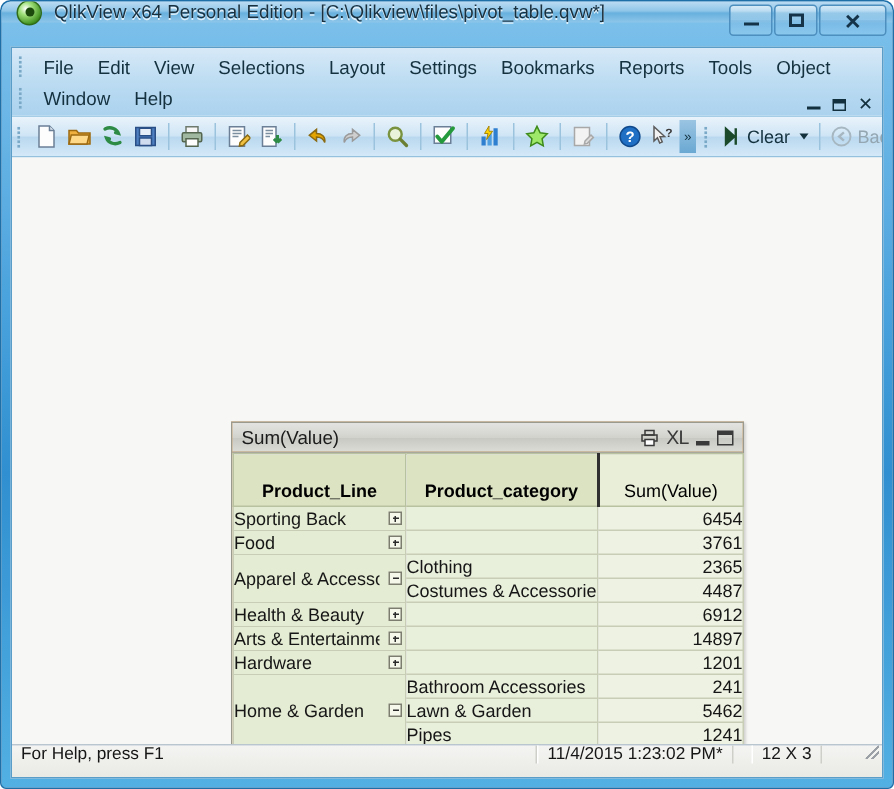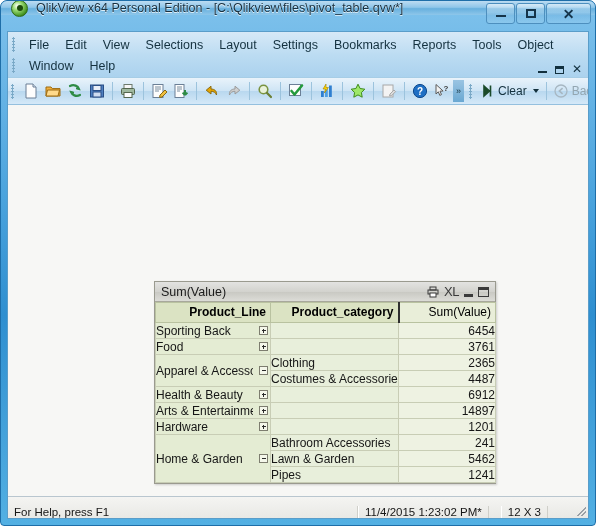--- a/index.html
+++ b/index.html
@@ -246,22 +246,22 @@
     padding: 0;
     height: 15px;
     vertical-align: middle;
     overflow: hidden;
     white-space: nowrap;
   }
   table.pvt thead th {
     background: #dbe3c3;
     font-weight: bold;
     font-size: 12px;
-    text-align: right;
-    padding: 0 4px 2px 4px;
+    text-align: center;
+    padding: 15px 4px 2px 4px;
     height: 17px;
     border-color: #b9c2a0;
     color: #000;
   }
   table.pvt thead th.vhead {
     background: #e9eed9;
     font-weight: normal;
     border-left: 2px solid #2f2f2f;
   }
   td.dim {
@@ -298,21 +298,21 @@
     background: #2a2a2a;
   }
   .exp::before { left: 1.5px; right: 1.5px; top: 3px; height: 1px; }
   .exp::after  { top: 1.5px; bottom: 1.5px; left: 3px; width: 1px; }
   .exp.minus::after { display: none; }
 
   
   #statusbar {
     height: 21px;
     display: flex;
-    align-items: flex-end;
+    align-items: flex-start;
     background: linear-gradient(180deg,#f4f4f2,#e9e9e5);
     border-top: 1px solid #b9c6cf;
     font-size: 11.5px;
     color: #161616;
   }
   .sb-pane {
     display: flex; align-items: center;
     padding: 0 6px;
     border-right: 1px solid #cfcfc9;
     border-left: 1px solid #ffffff;

